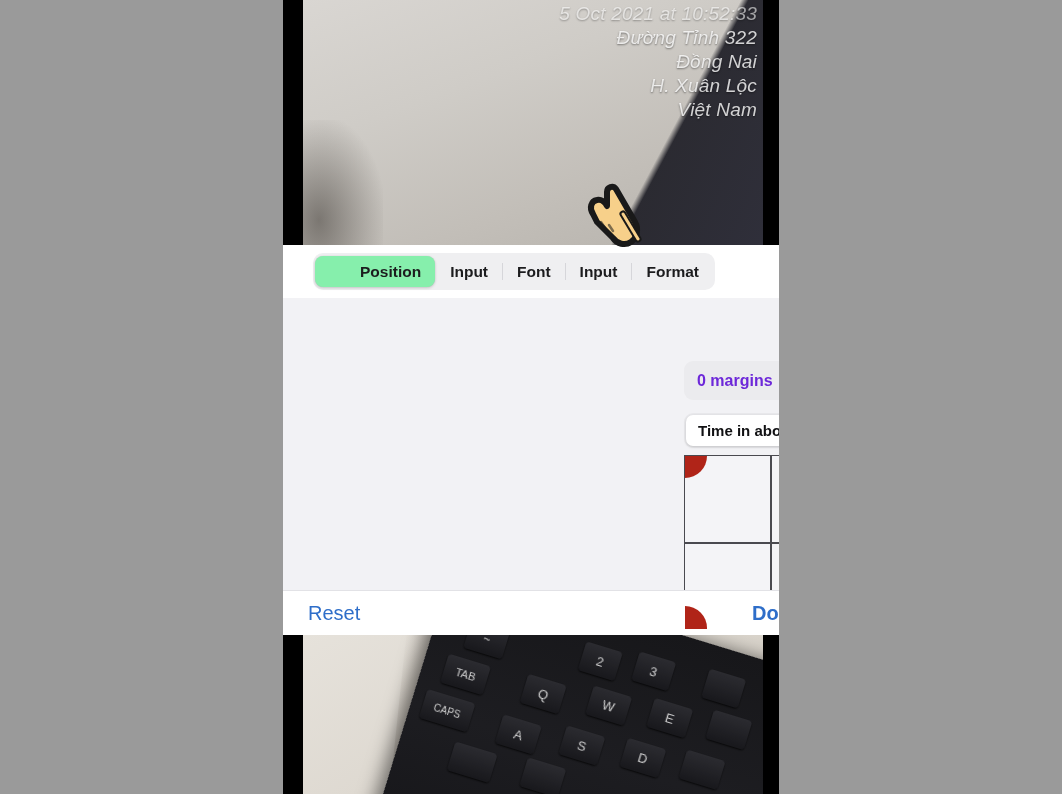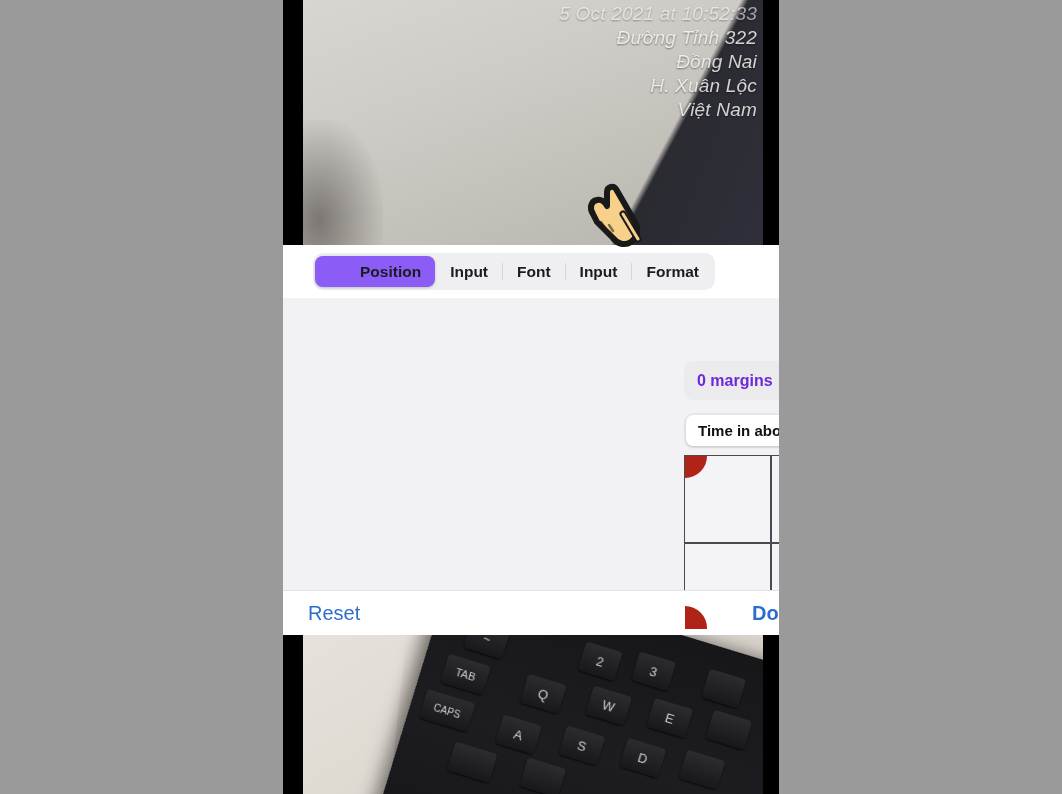--- a/index.html
+++ b/index.html
@@ -198,21 +198,21 @@
     display: flex;
     align-items: center;
     padding: 0 14px;
     font-size: 15.5px;
     font-weight: bold;
     color: #1c1c1e;
     border-radius: 8px;
     white-space: nowrap;
   }
   .tab.active {
-    background: #8b5cf6;
+    background: #86efac;
     box-shadow: 0 1px 3px rgba(0,0,0,0.18), 0 0 1px rgba(0,0,0,0.12);
     padding-left: 45px;
   }
   .tabdiv {
     width: 1px;
     height: 17px;
     background: #d6d6da;
   }
   .tabdiv.hidden { background: transparent; }
 

